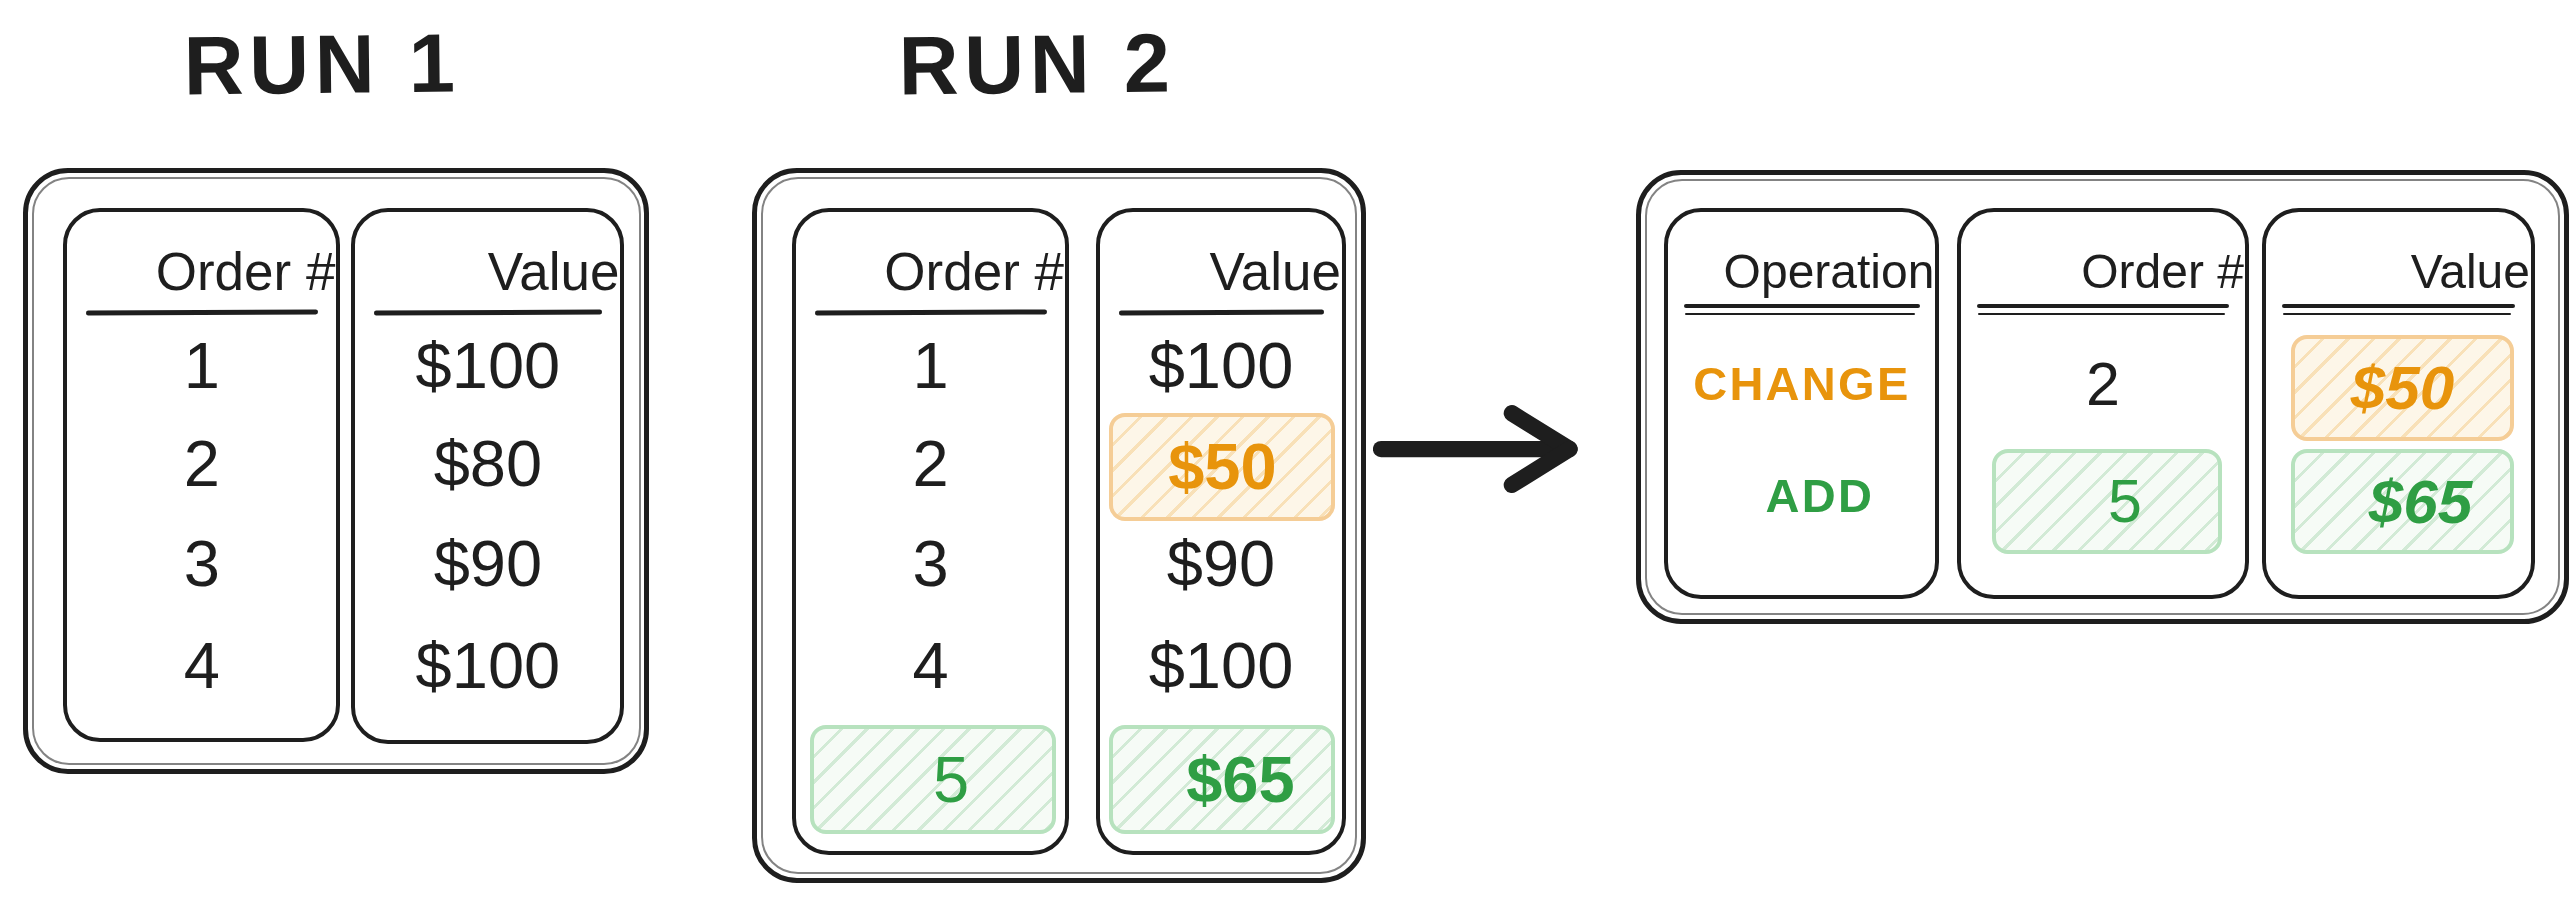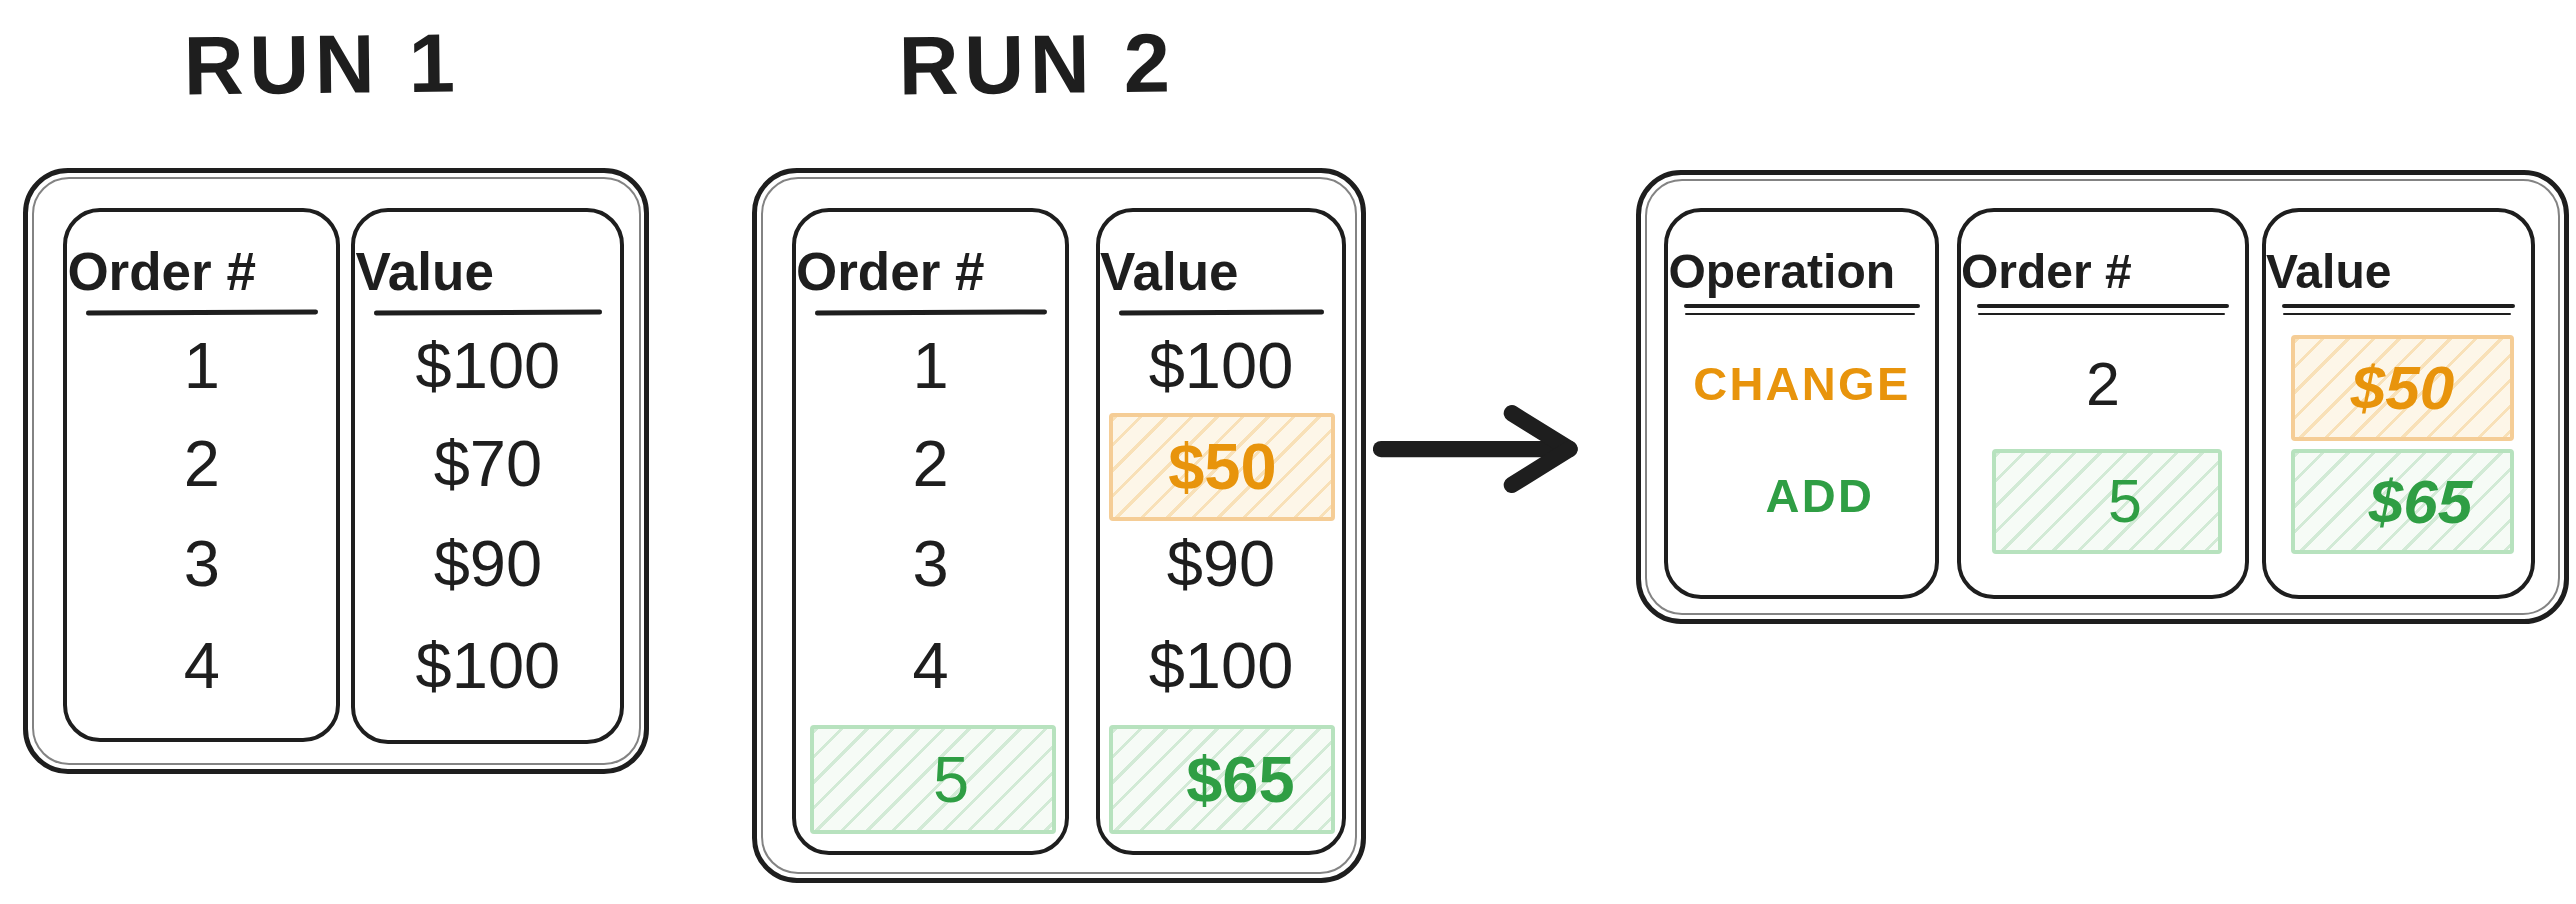--- a/index.html
+++ b/index.html
@@ -29,36 +29,36 @@
   }
   .panel::after{
     content:"";position:absolute;inset:3.9px;border:2.3px solid var(--ink);
     border-radius:37px;opacity:.55;pointer-events:none;
   }
   .col{
     position:absolute;border:4.7px solid var(--ink);border-radius:37px;background:var(--background);
   }
   .col-header{
     position:absolute;left:0;right:1px;top:23.4px;height:74px;line-height:74px;
-    text-align:left;font-size:53px;font-weight:700;color:var(--ink);
+    text-align:right;font-size:53px;font-weight:400;color:var(--ink);
   }
   .diff-header{font-size:48px;}
   .underline{
     position:absolute;left:18.7px;right:18.7px;top:98px;height:4.7px;
     background:var(--ink);border-radius:2.3px;transform:rotate(-0.3deg);
   }
   .u1{position:absolute;left:15.6px;right:15.6px;top:92px;height:3.9px;background:var(--ink);border-radius:2.3px;}
   .u2{position:absolute;left:17px;right:20px;top:101px;height:2.3px;background:var(--ink);border-radius:1.6px;}
   .cell{
     position:absolute;left:0;right:0;height:86px;line-height:86px;
     text-align:center;font-size:65px;color:var(--ink);
   }
   .r1{top:111px;} .r2{top:209px;} .r3{top:309px;} .r4{top:411px;}
   .hl{
-    position:absolute;border-radius:4px;text-align:center;
+    position:absolute;border-radius:16px;text-align:center;
   }
   .hl .hl-text{
     position:absolute;inset:0;text-align:center;
   }
   .hl-orange{
     border:4.7px solid var(--orange-border);
     background-color:var(--orange-fill);
     background-image:repeating-linear-gradient(135deg, rgba(232,148,12,0.22) 0px, rgba(232,148,12,0.22) 3.1px, rgba(0,0,0,0) 3.1px, rgba(0,0,0,0) 18px);
   }
   .hl-green{
@@ -88,21 +88,21 @@
       <div class="underline"></div>
       <div class="cell r1">1</div>
       <div class="cell r2">2</div>
       <div class="cell r3">3</div>
       <div class="cell r4">4</div>
     </div>
     <div class="col" style="left:323px;top:35px;width:265px;height:528px;">
       <div class="col-header">Value</div>
       <div class="underline"></div>
       <div class="cell r1">$100</div>
-      <div class="cell r2">$70</div>
+      <div class="cell r2">$80</div>
       <div class="cell r3">$90</div>
       <div class="cell r4">$100</div>
     </div>
   </div>
 
   <div class="panel" style="left:752px;top:168px;width:604px;height:705px;">
     <div class="col" style="left:35px;top:35px;width:269px;height:639px;">
       <div class="col-header">Order #</div>
       <div class="underline"></div>
       <div class="cell r1">1</div>

